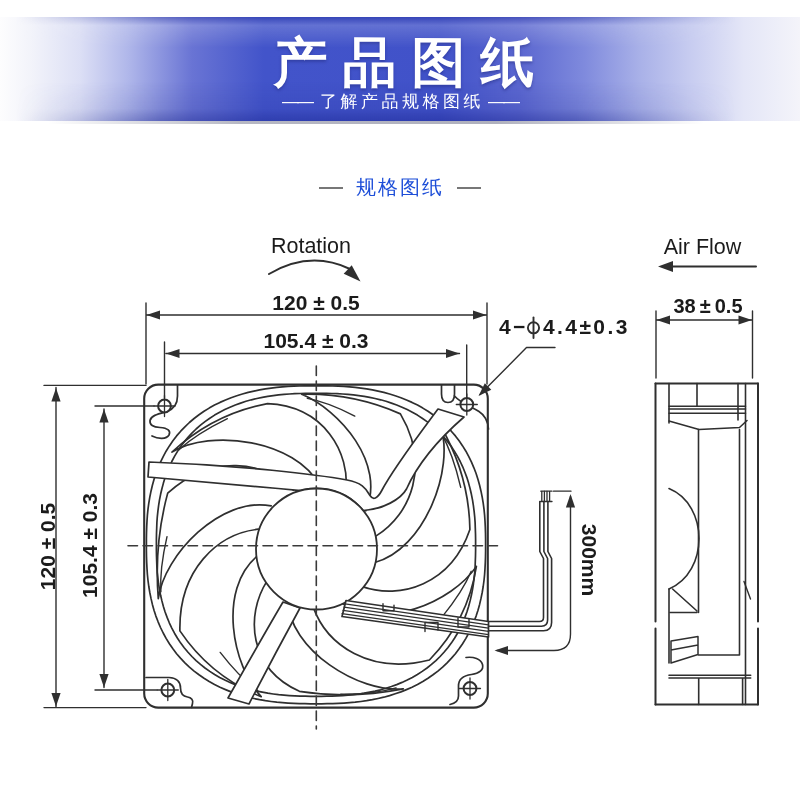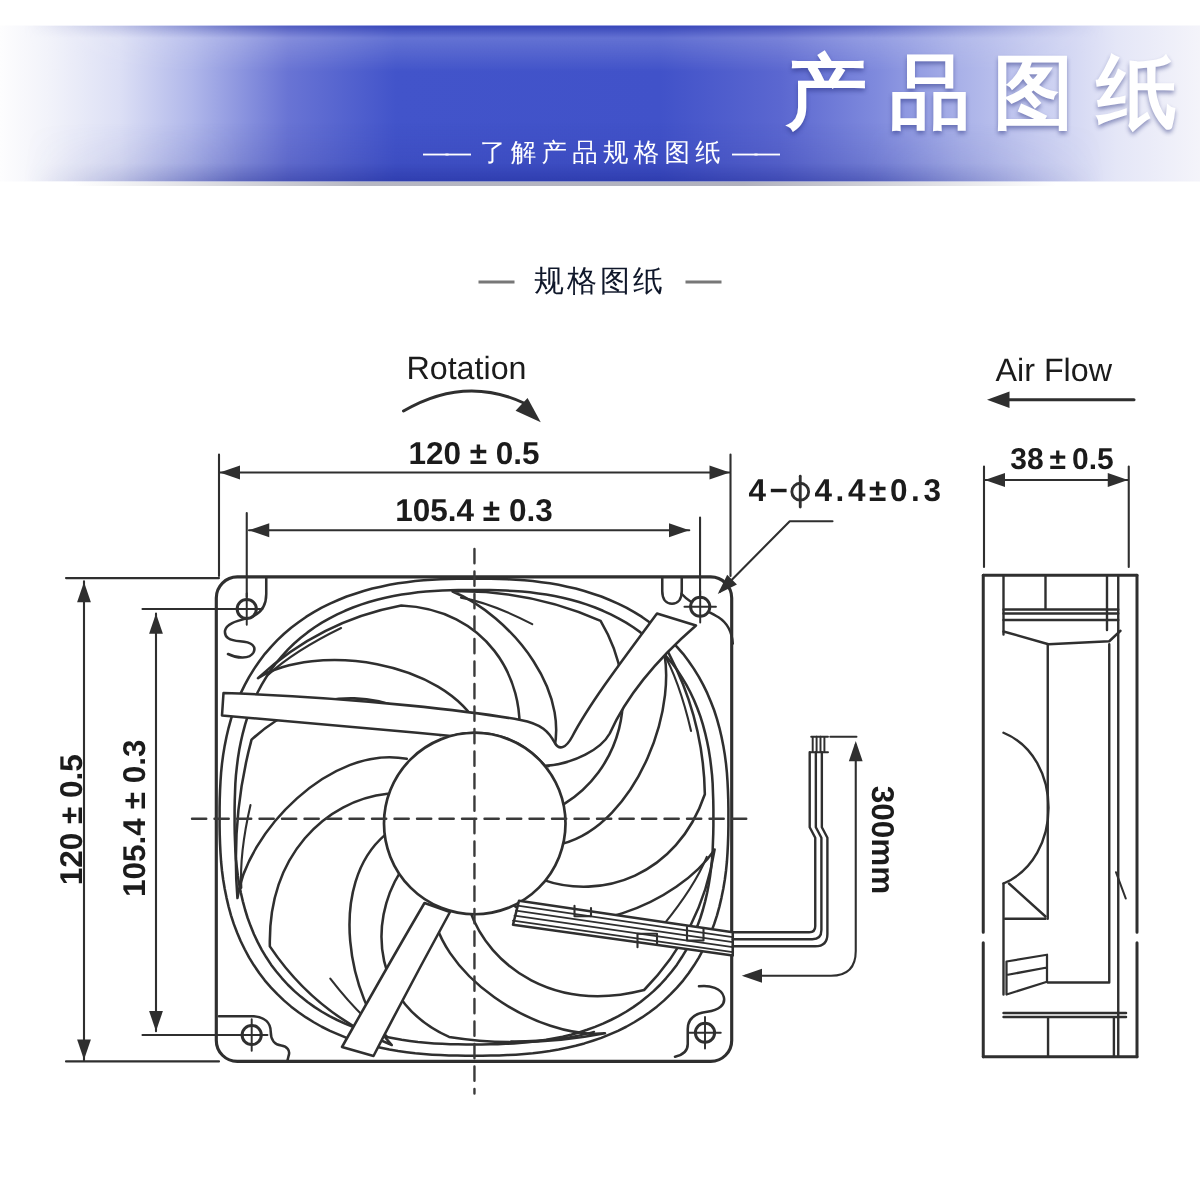--- a/index.html
+++ b/index.html
@@ -7,29 +7,29 @@
   .banner{position:absolute;left:0;top:17px;width:800px;height:104px;
     background:
       linear-gradient(90deg, #fdfdfe 0%, #f2f3fa 4%, #dcdff5 10%, #b0b7ea 16%, #6974d4 24%, #4254ca 33%, #4152c9 55%, #5b67d0 65%, #7f8add 73%, #a9b1e8 80%, #c6cbf0 86%, #e4e6f7 93%, #f4f4fa 100%);
   }
   .banner .vshade{position:absolute;left:0;top:0;width:100%;height:100%;
     background:linear-gradient(180deg, rgba(32,42,150,0.34) 0%, rgba(255,255,255,0.18) 8%, rgba(255,255,255,0) 30%, rgba(255,255,255,0) 62%, rgba(35,45,150,0.15) 88%, rgba(20,30,135,0.40) 100%);
     -webkit-mask-image:linear-gradient(90deg, transparent 2%, #000 20%, #000 72%, transparent 92%);
     mask-image:linear-gradient(90deg, transparent 2%, #000 20%, #000 72%, transparent 92%);}
   .banner .shadow{position:absolute;left:0;bottom:-3px;width:100%;height:3px;
     background:linear-gradient(90deg, rgba(110,112,135,0) 6%, rgba(110,112,135,0.5) 30%, rgba(110,112,135,0.55) 62%, rgba(110,112,135,0) 88%);}
-  .btitle{position:absolute;left:0;top:19px;width:800px;text-align:right;
+  .btitle{position:absolute;left:0;top:19px;width:800px;text-align:center;
     color:#fff;font-size:54px;font-weight:bold;letter-spacing:15px;line-height:52px;text-indent:23px;
     text-shadow:0 2px 3px rgba(30,40,120,0.45);}
   .bsub{position:absolute;left:0;top:73px;width:800px;text-align:center;
     color:#fff;font-size:17px;font-weight:normal;}
   .bsub .ds{letter-spacing:-2px;}
   .bsub .mid{letter-spacing:3.5px;margin:0 4px 0 8px;}
   .heading{position:absolute;left:0;top:174px;width:800px;display:flex;align-items:center;justify-content:center;
-    color:#0f172a;font-size:20px;letter-spacing:2px;font-weight:normal;}
+    color:#1d4ed8;font-size:20px;letter-spacing:2px;font-weight:normal;}
   .heading .dash{display:inline-block;width:24px;height:2px;background:#777;}
   .heading .t{margin:0 13px;}
 </style>
 </head>
 <body>
 
 <div class="banner">
   <div class="vshade"></div>
   <div class="shadow"></div>
 

